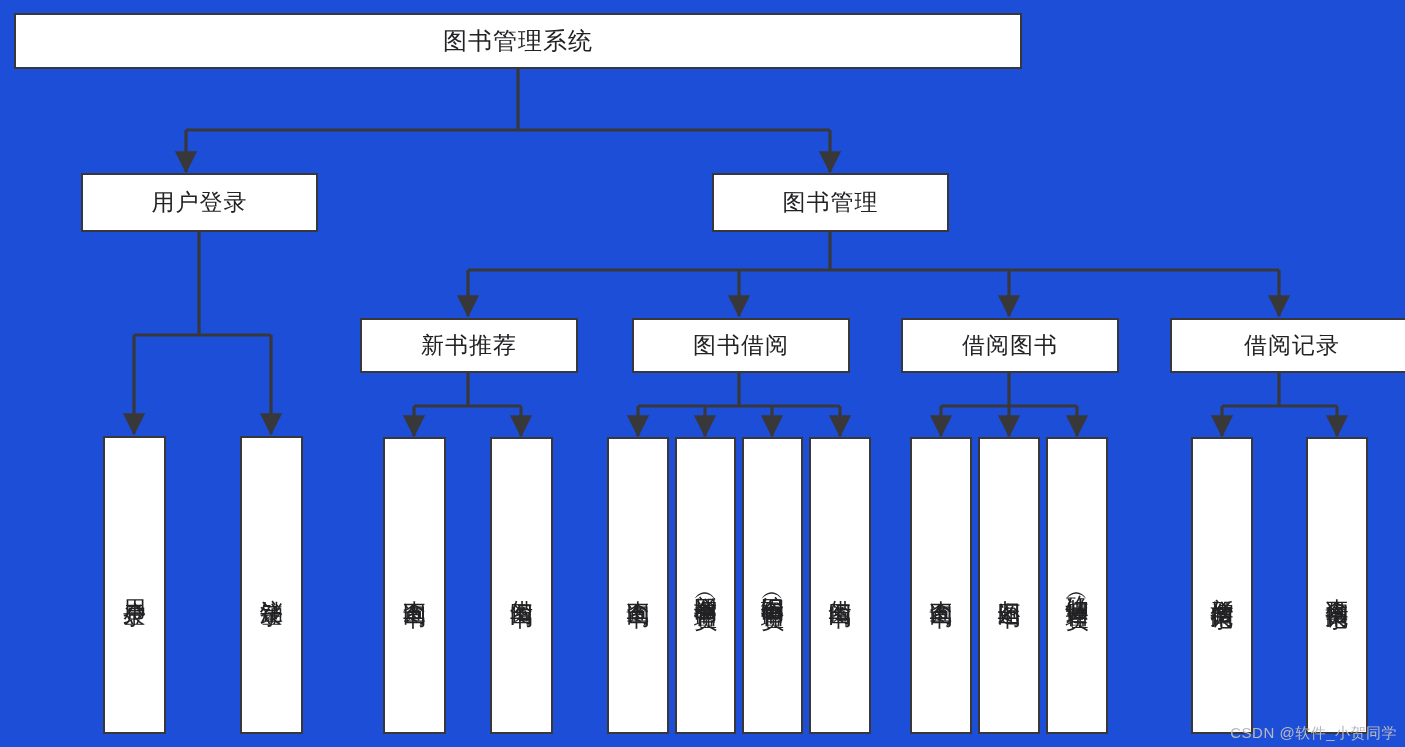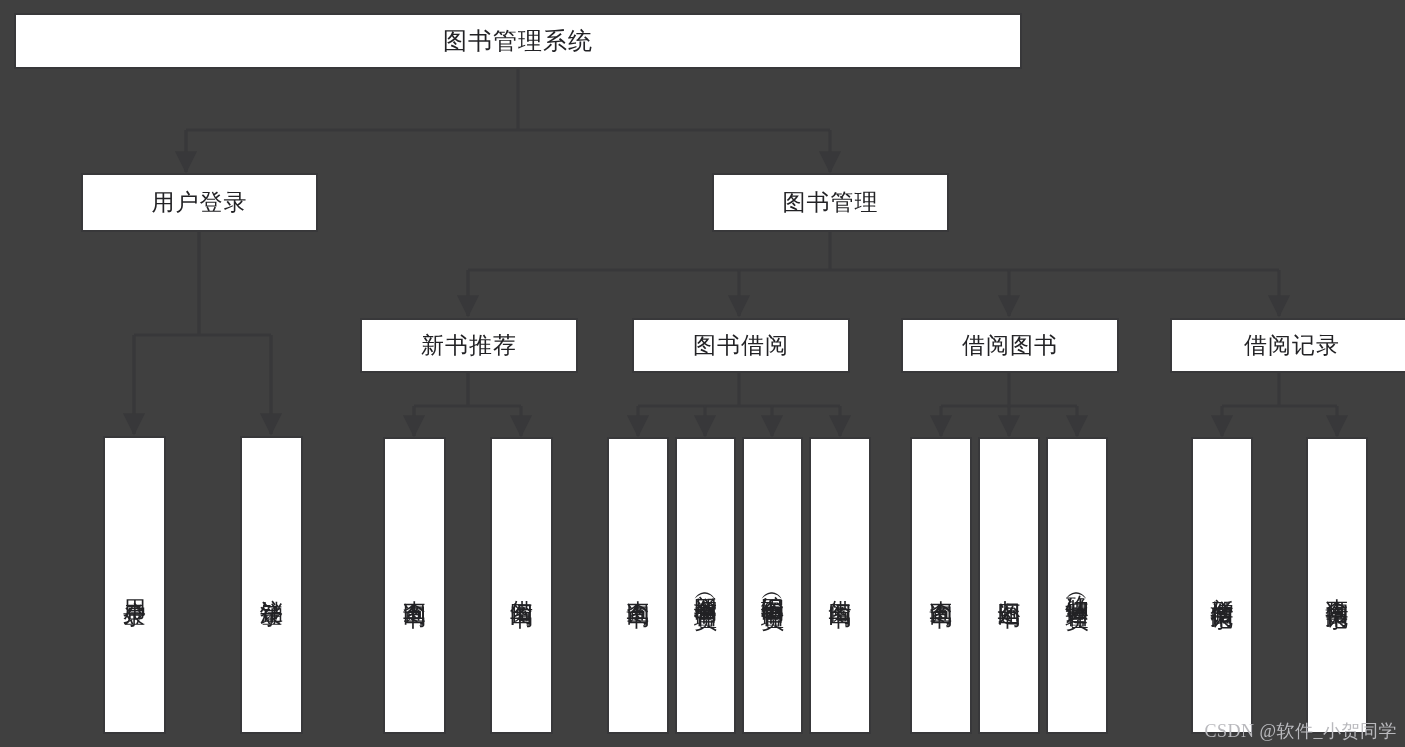--- a/index.html
+++ b/index.html
@@ -7,21 +7,21 @@
     padding: 0;
     background: #ffffff;
   }
   body {
     font-family: "Liberation Sans", "DejaVu Sans", sans-serif;
   }
   #canvas {
     position: relative;
     width: 1405px;
     height: 747px;
-    background: #404040;
+    background: #1d4ed8;
     overflow: hidden;
   }
   #svg-layer {
     position: absolute;
     left: 0;
     top: 0;
     width: 1405px;
     height: 747px;
   }
   .node {
@@ -53,26 +53,25 @@
     font-size: 23px;
     line-height: 1.18;
     letter-spacing: 2px;
     white-space: nowrap;
     color: #222225;
   }
   .watermark {
     position: absolute;
     right: 8px;
     bottom: 4px;
-    font-size: 18px;
+    font-size: 15px;
     color: #b9b9bd;
     letter-spacing: 0.5px;
     z-index: 6;
     white-space: nowrap;
-    font-family: Liberation Serif, serif;
   }
 </style>
 </head>
 <body>
 
 <div id="canvas">
 
   <svg id="svg-layer" viewBox="0 0 1405 747" xmlns="http://www.w3.org/2000/svg">
     <defs>
       <marker id="arrow" viewBox="0 0 10 10" refX="9.3" refY="5" markerWidth="7" markerHeight="7" orient="auto-start-reverse">

